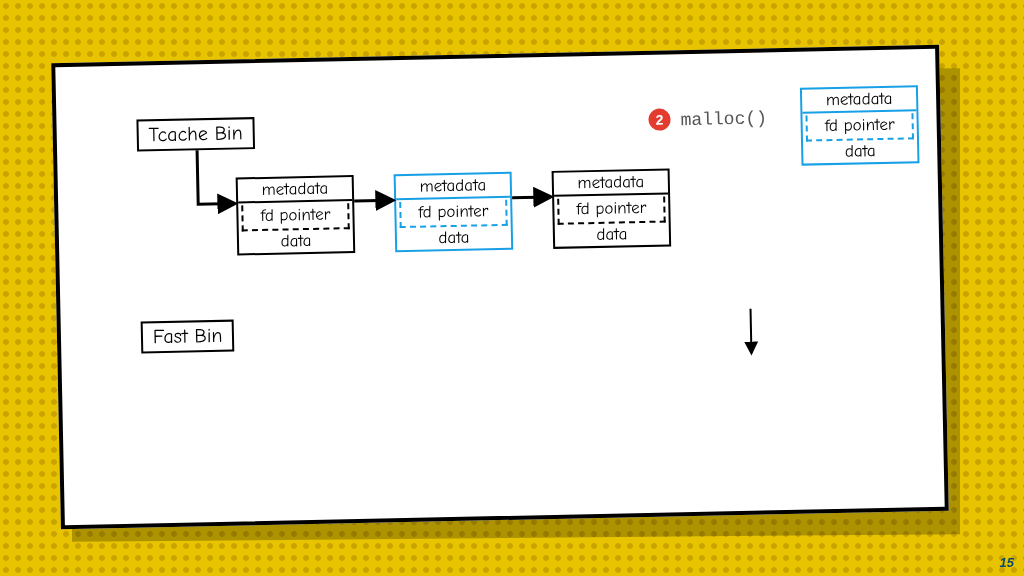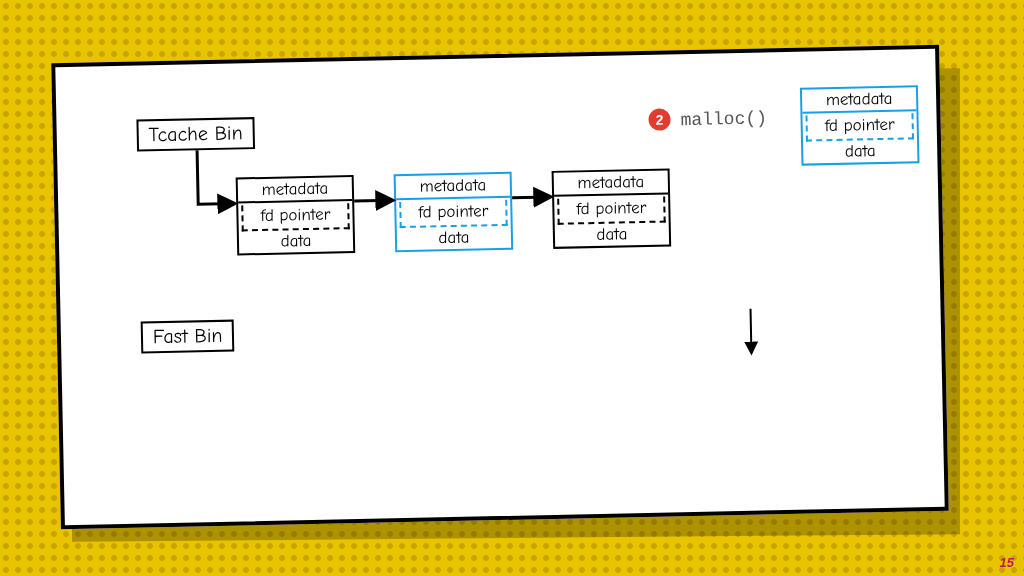--- a/index.html
+++ b/index.html
@@ -52,21 +52,21 @@
   svg.arrows{position:absolute;inset:0;width:100%;height:100%;pointer-events:none;}
   .step-badge{
     position:absolute;width:22px;height:22px;border-radius:50%;
     background:#e33c2f;color:#fff;font-family:Arial,sans-serif;font-size:14px;
     display:flex;align-items:center;justify-content:center;font-weight:bold;
   }
   .malloc{
     position:absolute;font-family:"Courier New",monospace;font-size:18px;color:#555;
   }
   .pagenum{
-    position:absolute;right:10px;bottom:6px;color:#be185d;font-family:Arial,sans-serif;
+    position:absolute;right:10px;bottom:6px;color:#0c4a6e;font-family:Arial,sans-serif;
     font-size:13px;font-weight:bold;font-style:italic;
   }
 </style>
 </head>
 <body>
 
 <div class="bg"></div>
 <div class="slide-shadow"></div>
 
 <div class="slide">

